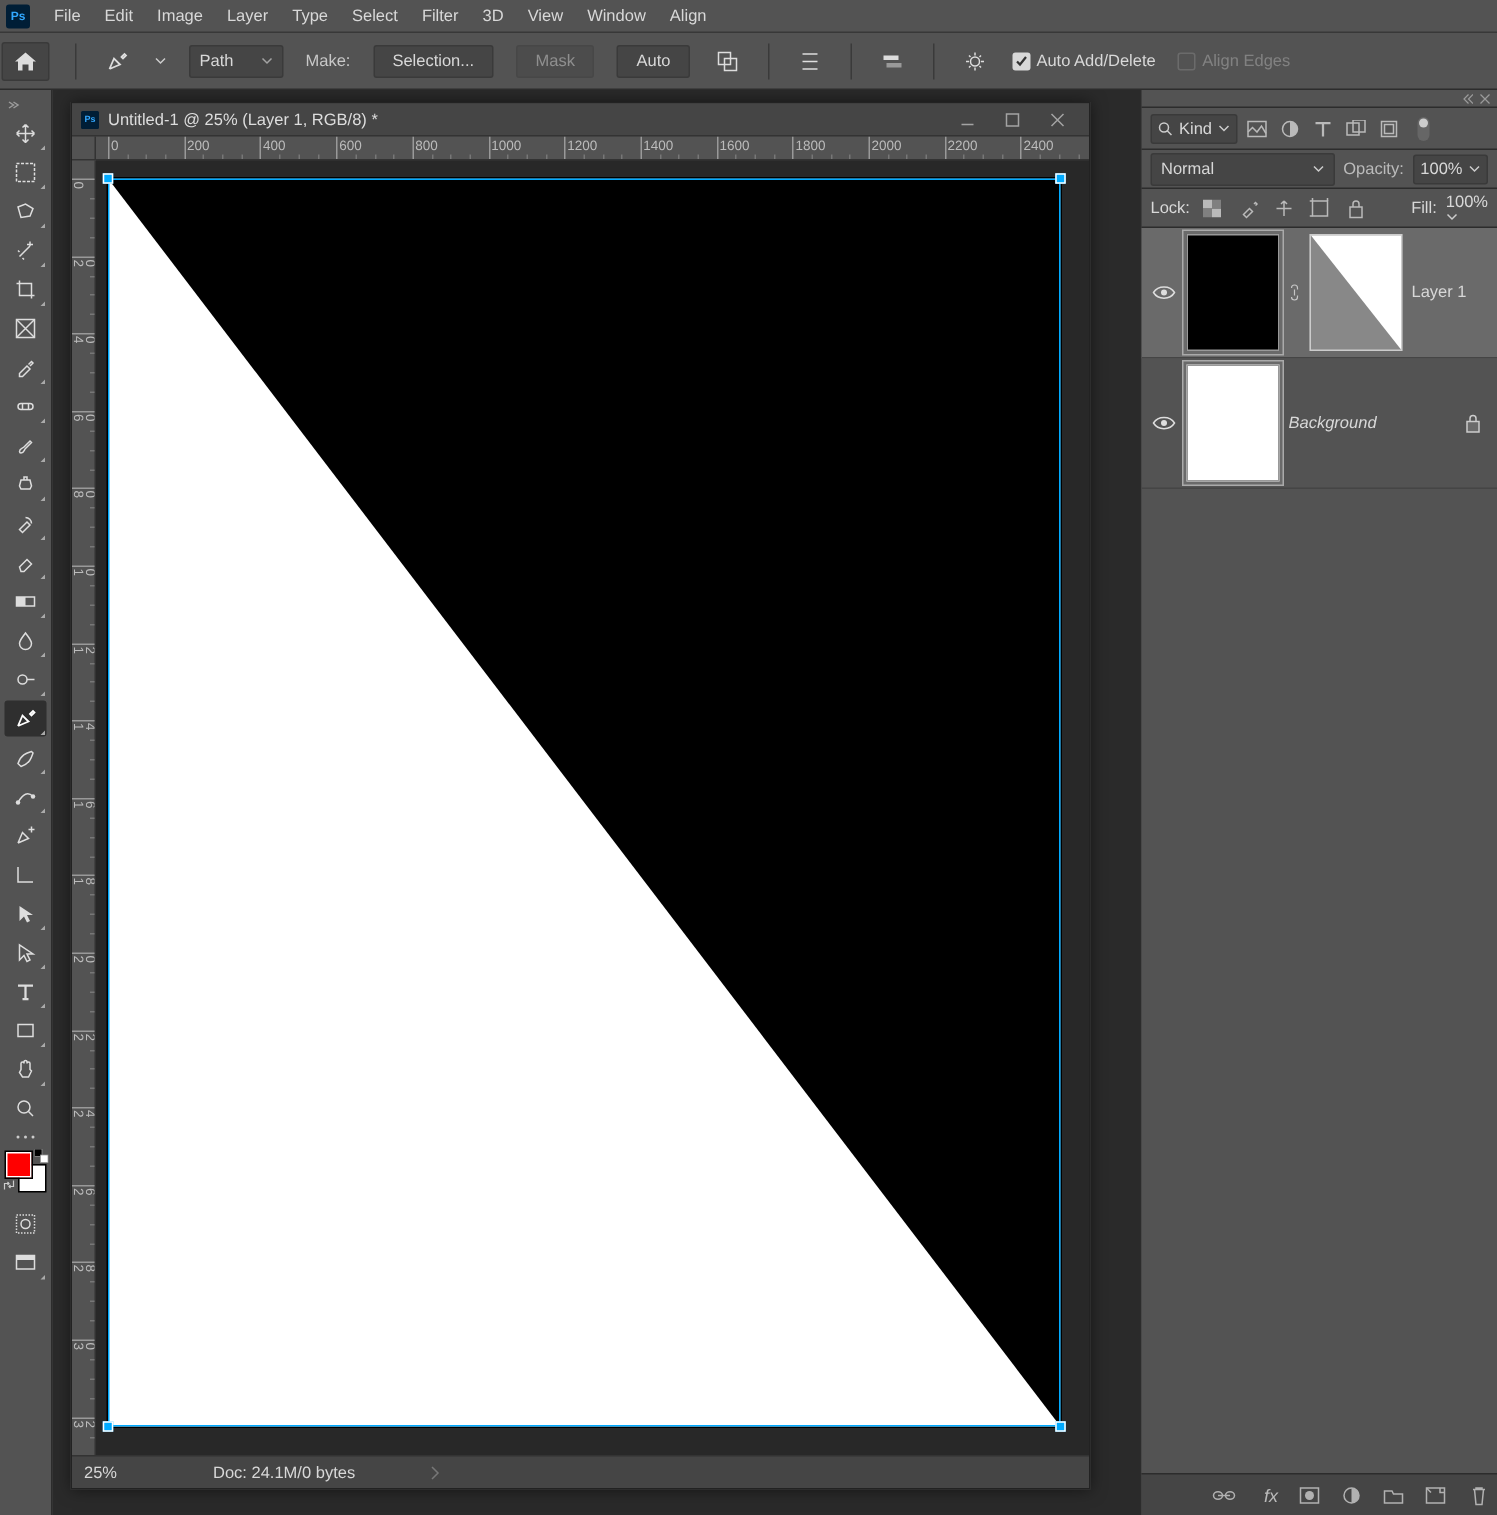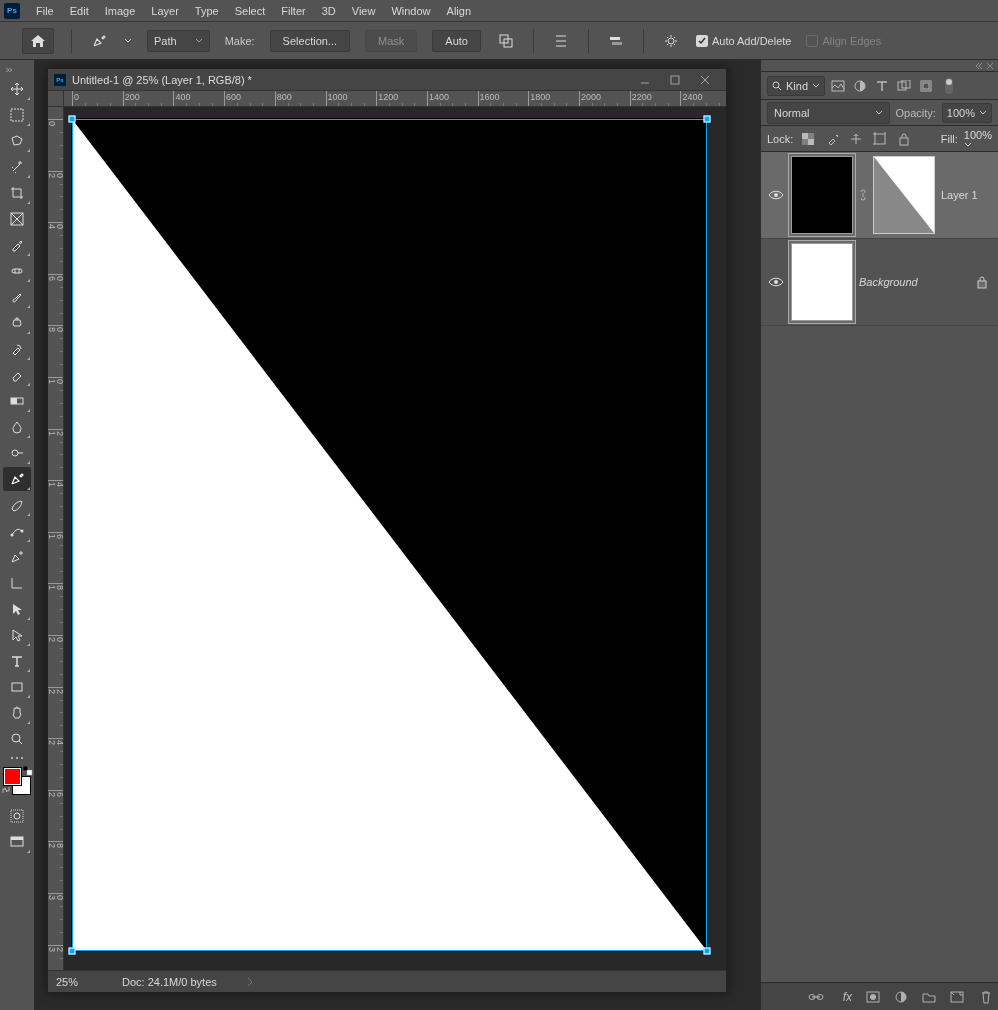--- a/index.html
+++ b/index.html
@@ -2,21 +2,21 @@
 <html><head>
 <meta charset="utf-8">
 <style>
 *{margin:0;padding:0;box-sizing:border-box;font-family:"Segoe UI",Tahoma,sans-serif;font-size:11px;color:#d8d8d8;user-select:none}
 body{background:#535353;width:998px;height:1010px;overflow:hidden;position:relative}
 
 .menubar{height:22px;background:#535353;display:flex;align-items:center;padding:0 4px;border-bottom:1px solid #383838}
 .ps-logo{width:16px;height:16px;background:#001e36;border-radius:2px;display:flex;align-items:center;justify-content:center;color:#31a8ff;font-size:8px;font-weight:bold;margin-right:8px}
 .menubar .mi{padding:8px 8px;cursor:default}
 
-.optbar{height:38px;background:#535353;border-bottom:1px solid #2c2c2c;display:flex;align-items:center;padding:0 22px;gap:15px}
+.optbar{height:38px;background:#535353;border-bottom:1px solid #2c2c2c;display:flex;align-items:center;padding:0 1px;gap:15px}
 .home-btn{width:32px;height:26px;border:1px solid #3a3a3a;background:#454545;display:flex;align-items:center;justify-content:center;border-radius:2px}
 .optbar .sep{width:1px;height:24px;background:#3a3a3a;margin:0 2px}
 .dd{background:#454545;border:1px solid #3a3a3a;height:22px;display:flex;align-items:center;padding:0 6px;gap:18px;border-radius:2px}
 .dd .chev{opacity:.7}
 .btn{background:#454545;border:1px solid #3a3a3a;height:22px;padding:0 12px;display:flex;align-items:center;border-radius:2px}
 .btn.dis{opacity:.45}
 .lbl{color:#c8c8c8}
 .icn{width:20px;height:20px;display:flex;align-items:center;justify-content:center}
 .chk{width:12px;height:12px;background:#d8d8d8;display:inline-flex;align-items:center;justify-content:center;border-radius:2px;margin-right:4px}
 .chk svg{stroke:#333}
@@ -52,21 +52,21 @@
 .ruler-h .tick.min{background:#777;height:4px;top:12px}
 .ruler-v .tick{position:absolute;left:0;height:1px;width:16px}
 .ruler-v .tick.maj{background:#999}
 .ruler-v .tick .tl{position:absolute;left:0px;top:2px;font-size:9px;color:#bbb;writing-mode:vertical-lr;width:16px;line-height:8px;text-align:center;letter-spacing:-1px}
 .ruler-v .tick.min{background:#777;width:4px;left:12px}
 .canvas-wrap{position:absolute;top:16px;left:16px;right:0;bottom:0;overflow:hidden;background:#282828}
 .canvas{position:absolute;top:12px;left:8px;width:635px;height:832px;background:#fff;box-shadow:0 0 0 1px #000}
 .canvas .tri-black{width:0;height:0;border-top:832px solid #000;border-left:635px solid transparent;position:absolute;top:0;right:0}
 .path-outline{position:absolute;top:12px;left:8px;width:635px;height:832px;border:1px solid #00aaff;pointer-events:none}
 .anchor{position:absolute;width:7px;height:7px;background:#00aaff;border:1px solid #fff;transform:translate(-50%,-50%);pointer-events:none}
-.docstat{height:22px;background:#454545;border-top:1px solid #333;display:flex;align-items:center;padding:0 8px;gap:16px}
+.docstat{height:22px;background:#454545;border-top:1px solid #333;display:flex;align-items:center;padding:0 8px;gap:36px}
 .docstat .zoom{width:50px}
 .docstat .chev-r{opacity:.5;margin-left:14px}
 
 .rpanel{width:238px;background:#535353;border-left:1px solid #2c2c2c;display:flex;flex-direction:column}
 .rpanel .phdr{height:12px;display:flex;justify-content:flex-end;align-items:center;padding:0 4px;gap:4px;border-bottom:1px solid #2c2c2c}
 .rpanel .phdr .pc{width:8px;height:8px;opacity:.6}
 .tabrow{height:26px;display:flex;align-items:stretch;background:#424242;border-bottom:1px solid #2c2c2c}
 .tab{padding:6px 12px;background:#535353;border-right:1px solid #2c2c2c}
 .tabrow .fill{flex:1}
 .tabrow .menu{width:22px;display:flex;align-items:center;justify-content:center;opacity:.7}

